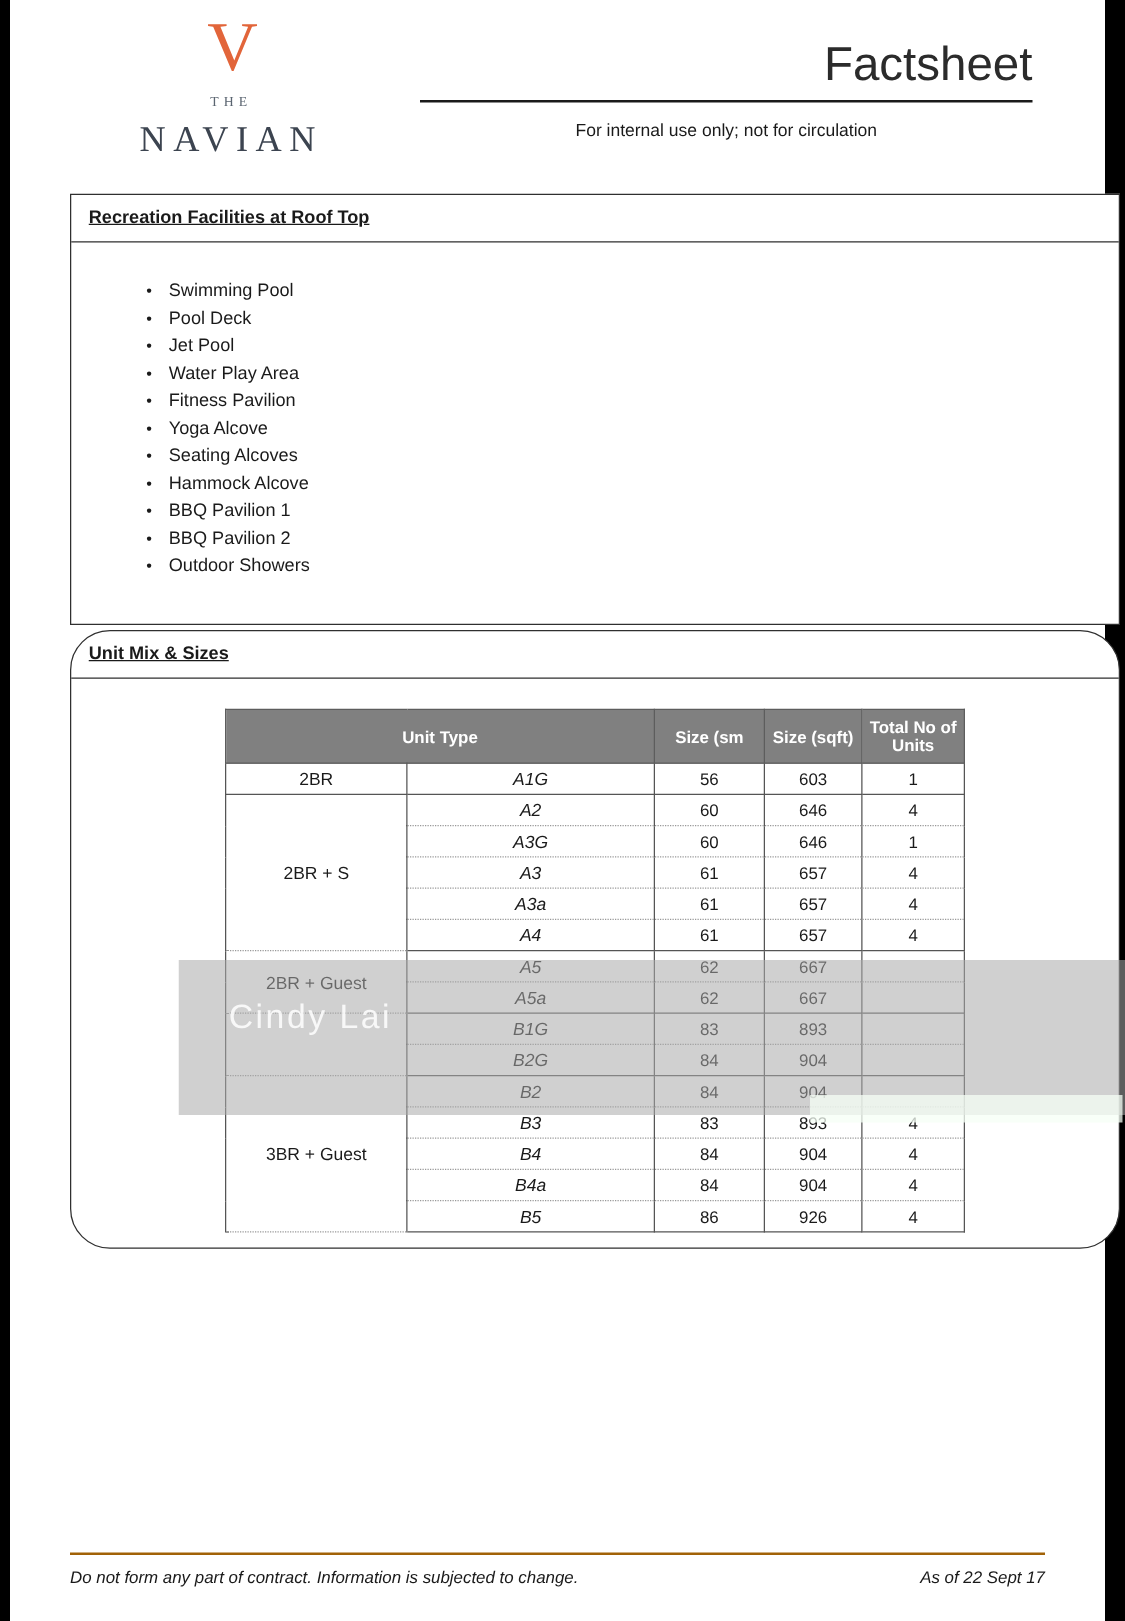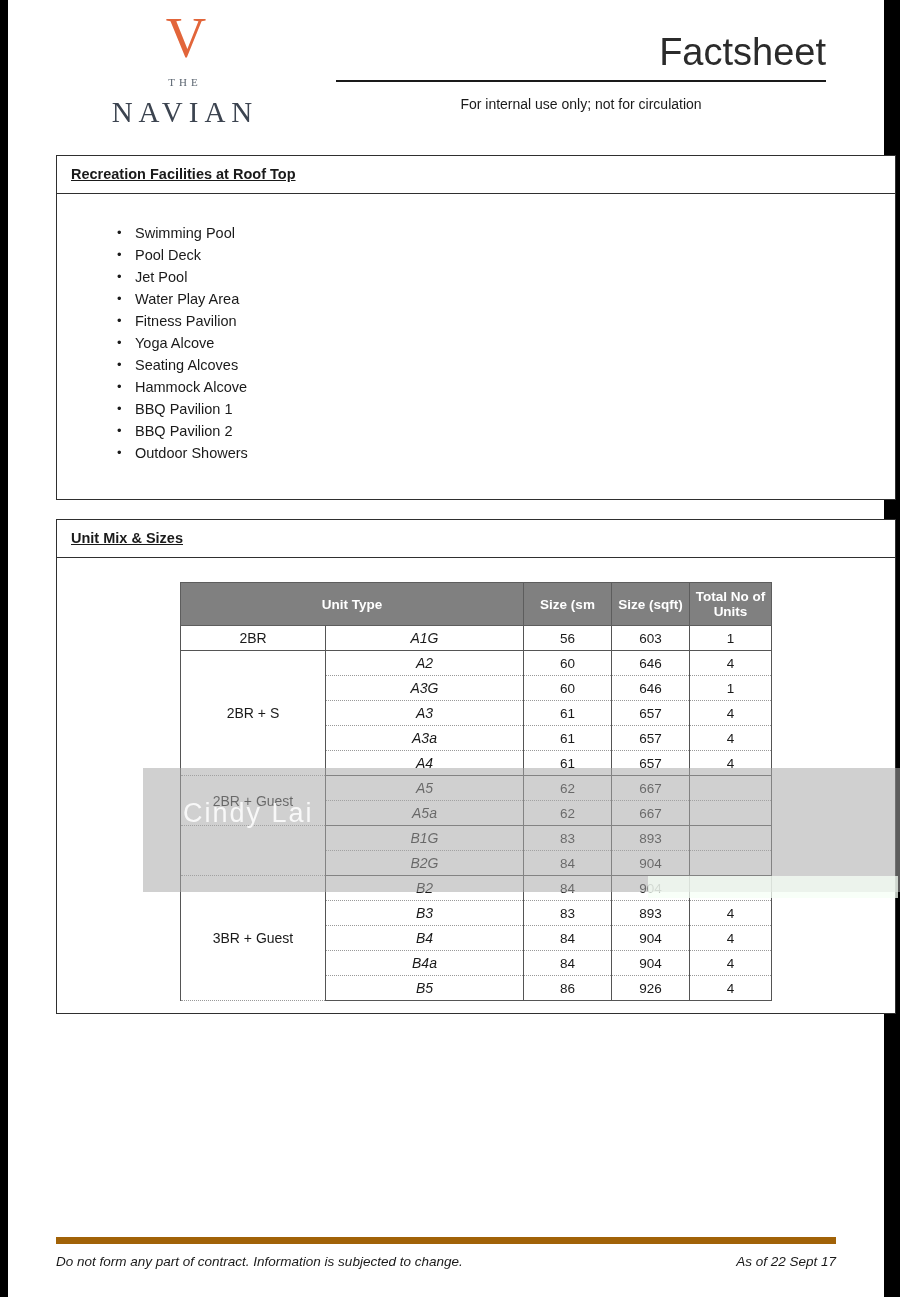--- a/index.html
+++ b/index.html
@@ -174,21 +174,21 @@
   .col-units { width: 82px; }
   tr.solid-top td { border-top: 1px solid #555; }
   tr.solid-bottom td { border-bottom: 1px solid #555; }
 
   
   .footer {
     position: absolute;
     left: 48px;
     right: 48px;
     bottom: 28px;
-    border-top: 7px solid #a16207;
+    border-top: 2px solid #a16207;
     padding-top: 10px;
     display: flex;
     justify-content: space-between;
     font-size: 13.5px;
     font-style: italic;
     color: #1a1a1a;
   }
 
   
   .watermark-band {
@@ -252,21 +252,21 @@
         <li>Yoga Alcove</li>
         <li>Seating Alcoves</li>
         <li>Hammock Alcove</li>
         <li>BBQ Pavilion 1</li>
         <li>BBQ Pavilion 2</li>
         <li>Outdoor Showers</li>
       </ul>
     </div>
   </div>
 
-  <div class="panel" style="top:519px;">
+  <div class="panel" style="top:504px;border-radius:32px;">
     <div class="panel-head">
       <span>Unit Mix &amp; Sizes</span>
     </div>
     <div class="table-wrap">
       <table class="unit-mix">
         <thead>
           <tr>
             <th colspan="2" class="col-type">Unit Type</th>
             <th class="col-sm">Size (sm</th>
             <th class="col-sqft">Size (sqft)</th>

